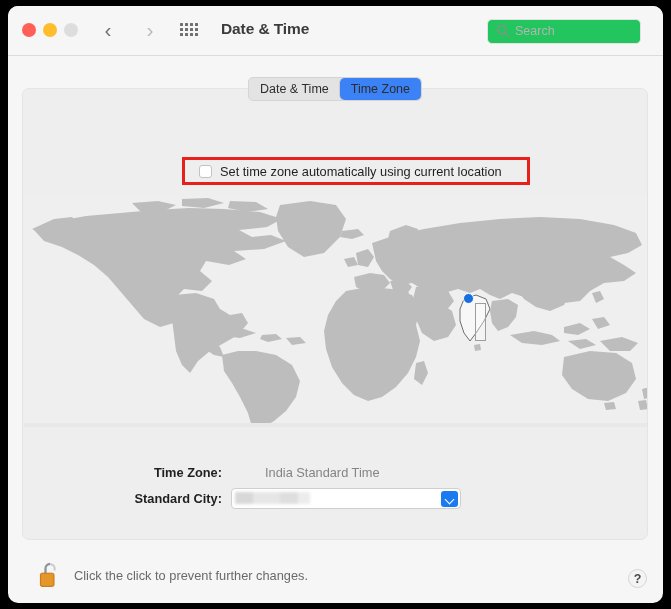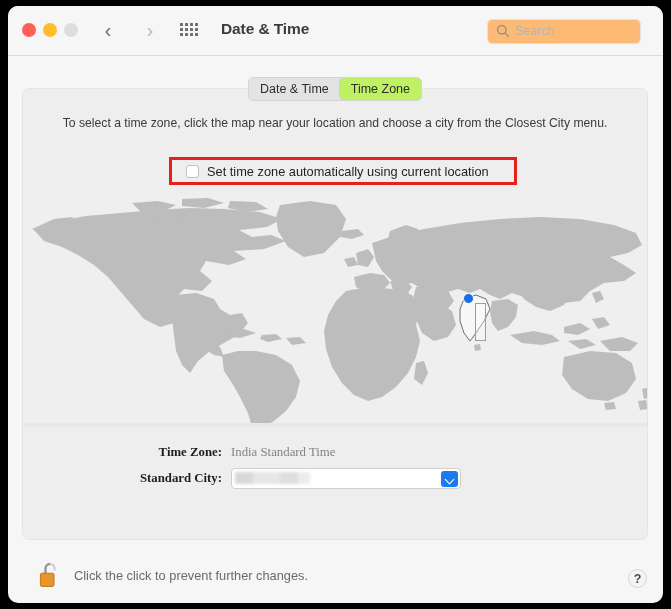--- a/index.html
+++ b/index.html
@@ -82,21 +82,21 @@
     color: #3b3b3b;
     letter-spacing: -0.1px;
   }
 
   #search-field {
     position: absolute;
     right: 22px;
     top: 13px;
     width: 152px;
     height: 23px;
-    background: #fdba74;
+    background: #22c55e;
     border: 1px solid #e2e2e2;
     border-radius: 5px;
   }
   #search-icon {
     position: absolute;
     left: 8px;
     top: 4px;
   }
   #search-input {
     position: absolute;
@@ -143,41 +143,41 @@
   }
   .tab {
     font-size: 12.5px;
     color: #2d2d2d;
     line-height: 22px;
     padding: 0 11px;
     text-align: center;
     white-space: nowrap;
   }
   .tab.selected {
-    background: #bef264;
+    background: #3b82f6;
     border-radius: 5px;
     box-shadow: 0 0 0 1px #cfcfcf;
   }
 
   
   #description {
     position: absolute;
     left: 0;
     right: 0;
     top: 26px;
     text-align: center;
     font-size: 12.2px;
     color: #3a3a3a;
     line-height: 17px;
   }
 
   
   #auto-tz-highlight {
     position: absolute;
-    left: 146px;
+    left: 159px;
     top: 68px;
     width: 348px;
     height: 28px;
     border: 3px solid #e8201c;
     box-sizing: border-box;
   }
   #auto-tz-row {
     position: absolute;
     left: 0; top: 0; right: 0; bottom: 0;
     display: flex;
@@ -232,40 +232,40 @@
     border: 1px solid #9d9d9d;
     background: rgba(255,255,255,0.32);
     box-sizing: border-box;
   }
 
   
   #form {
     position: absolute;
     left: 0;
     right: 0;
-    top: 356px;
-    font-family: Liberation Serif, serif;
+    top: 376px;
   }
   .form-row {
     display: flex;
     align-items: center;
     margin-bottom: 8px;
   }
   .form-label {
     width: 208px;
     text-align: right;
     font-size: 12.8px;
     font-weight: bold;
     color: #1f1f1f;
     padding-right: 9px;
     box-sizing: border-box;
   }
   #timezone-value {
     font-size: 12.8px;
     color: #848484;
+    margin-left: 34px;
   }
   #closest-city-popup {
     position: relative;
     width: 230px;
     height: 21px;
     background: #ffffff;
     border: 1px solid #cfcfcf;
     border-radius: 4px;
     box-sizing: border-box;
   }
@@ -375,21 +375,20 @@
   </div>
 
   <div id="panel">
 
     <div id="tabs">
       <div class="tab">Date &amp; Time</div>
       <div class="tab selected">Time Zone</div>
     </div>
 
     <div id="description">
-      <div>To select a time zone, click the map near your location and choose a city from the Closest City menu.</div>
     </div>
 
     <div id="auto-tz-highlight">
       <div id="auto-tz-row">
         <div id="auto-tz-checkbox"></div>
         <div id="auto-tz-label">Set time zone automatically using current location</div>
       </div>
     </div>
 
     <div id="map">

